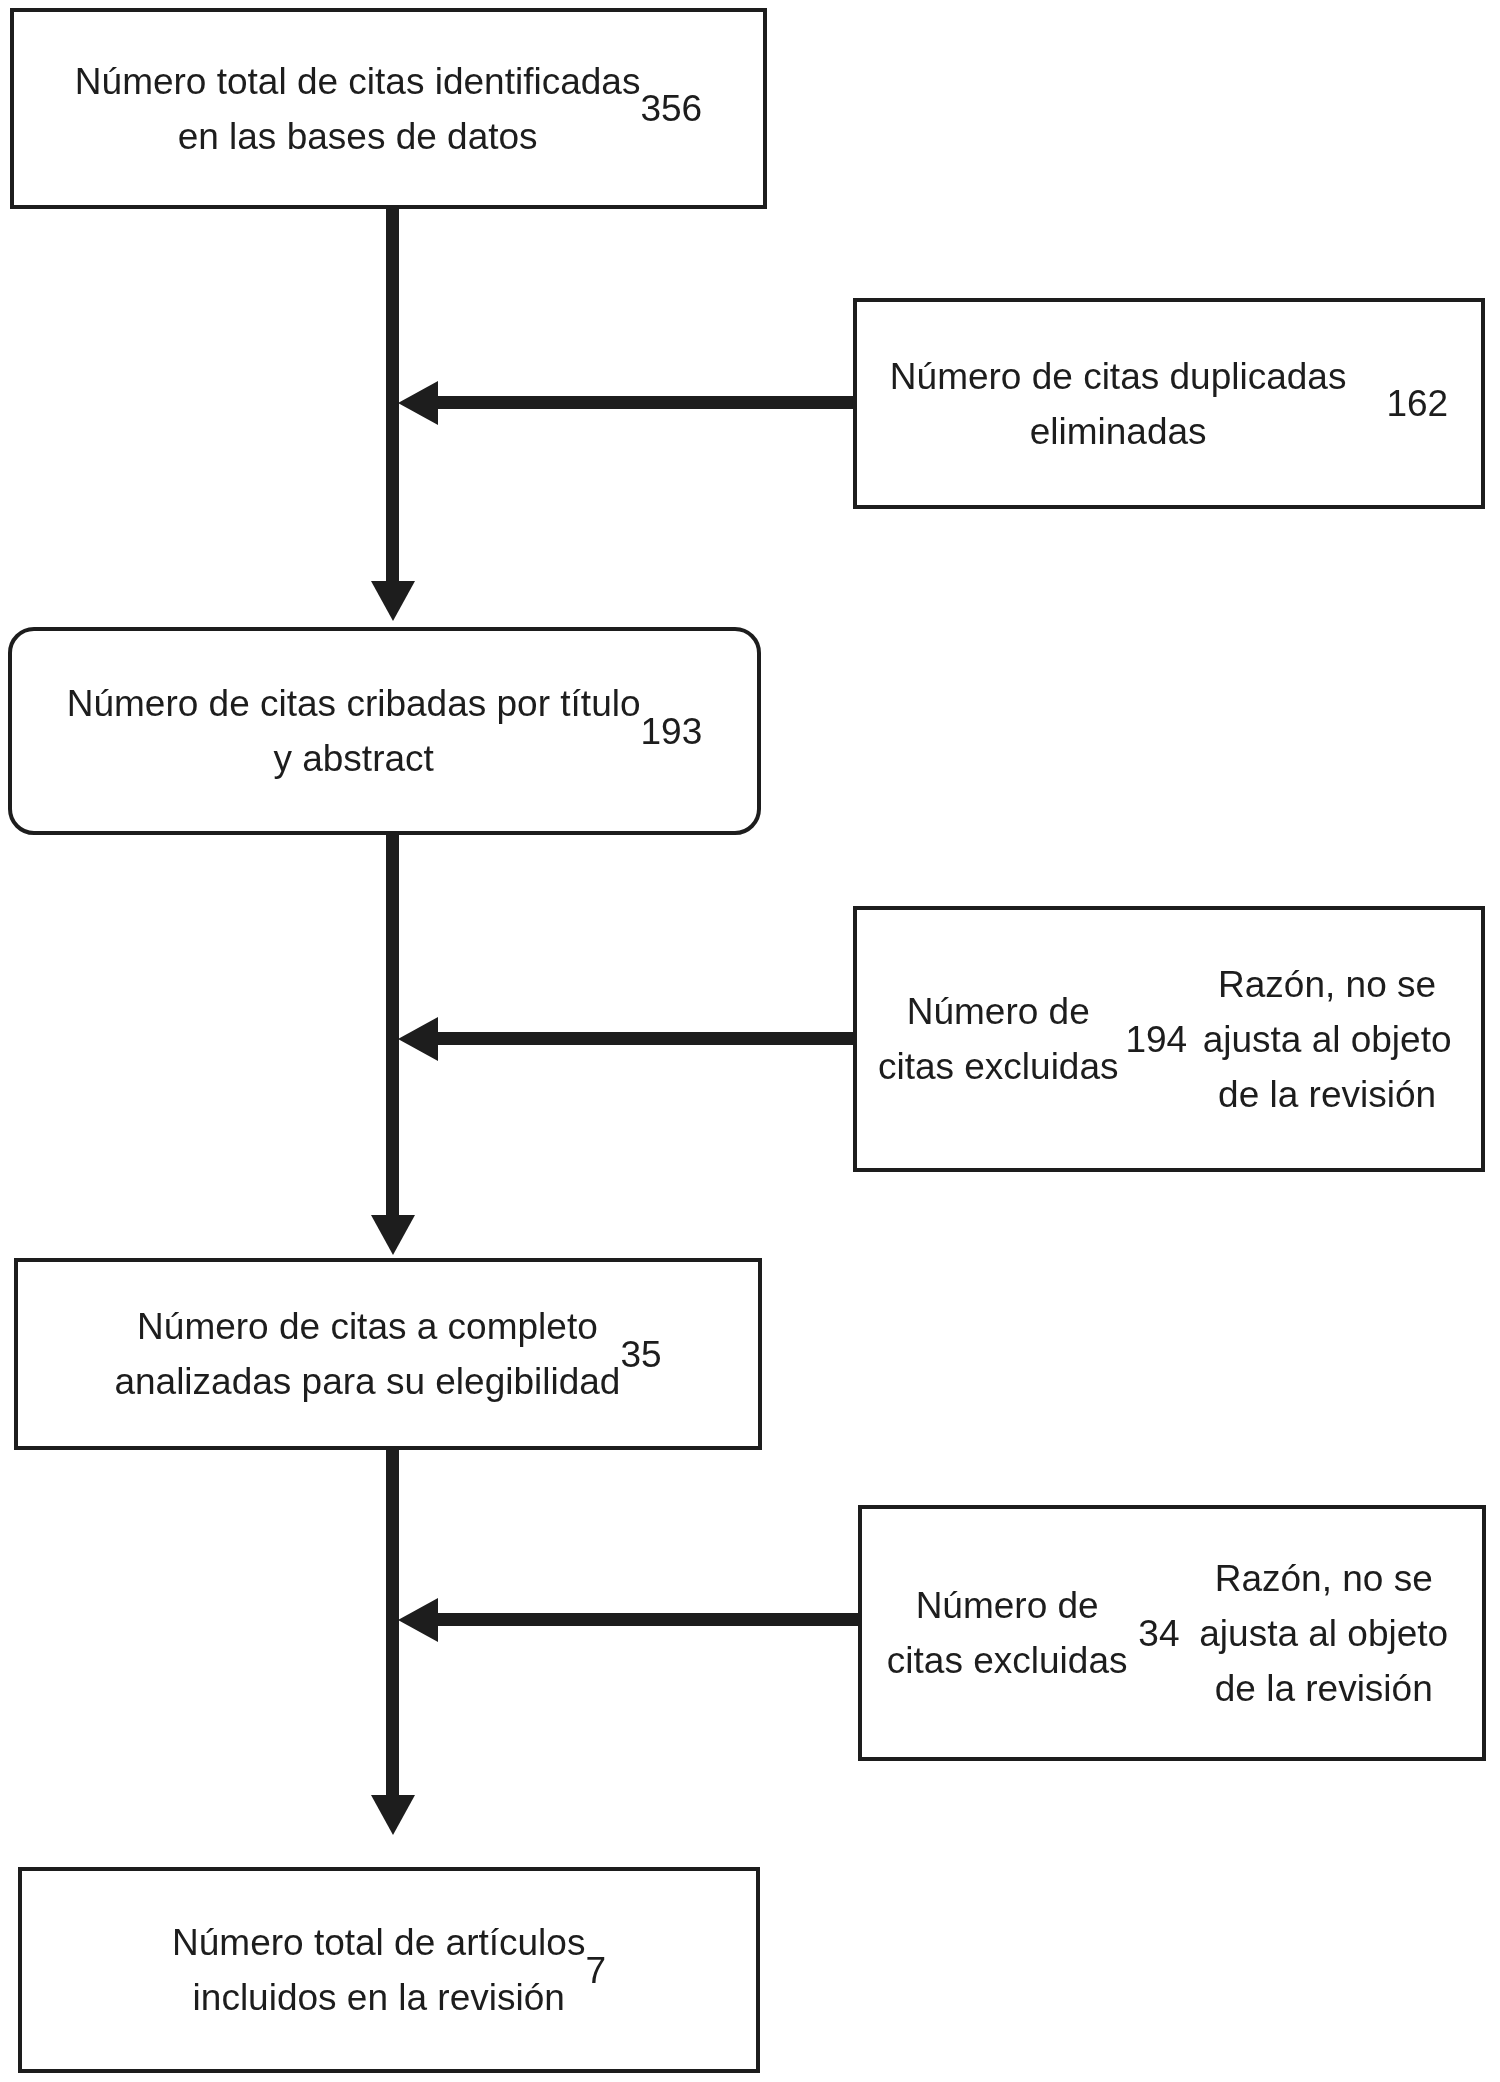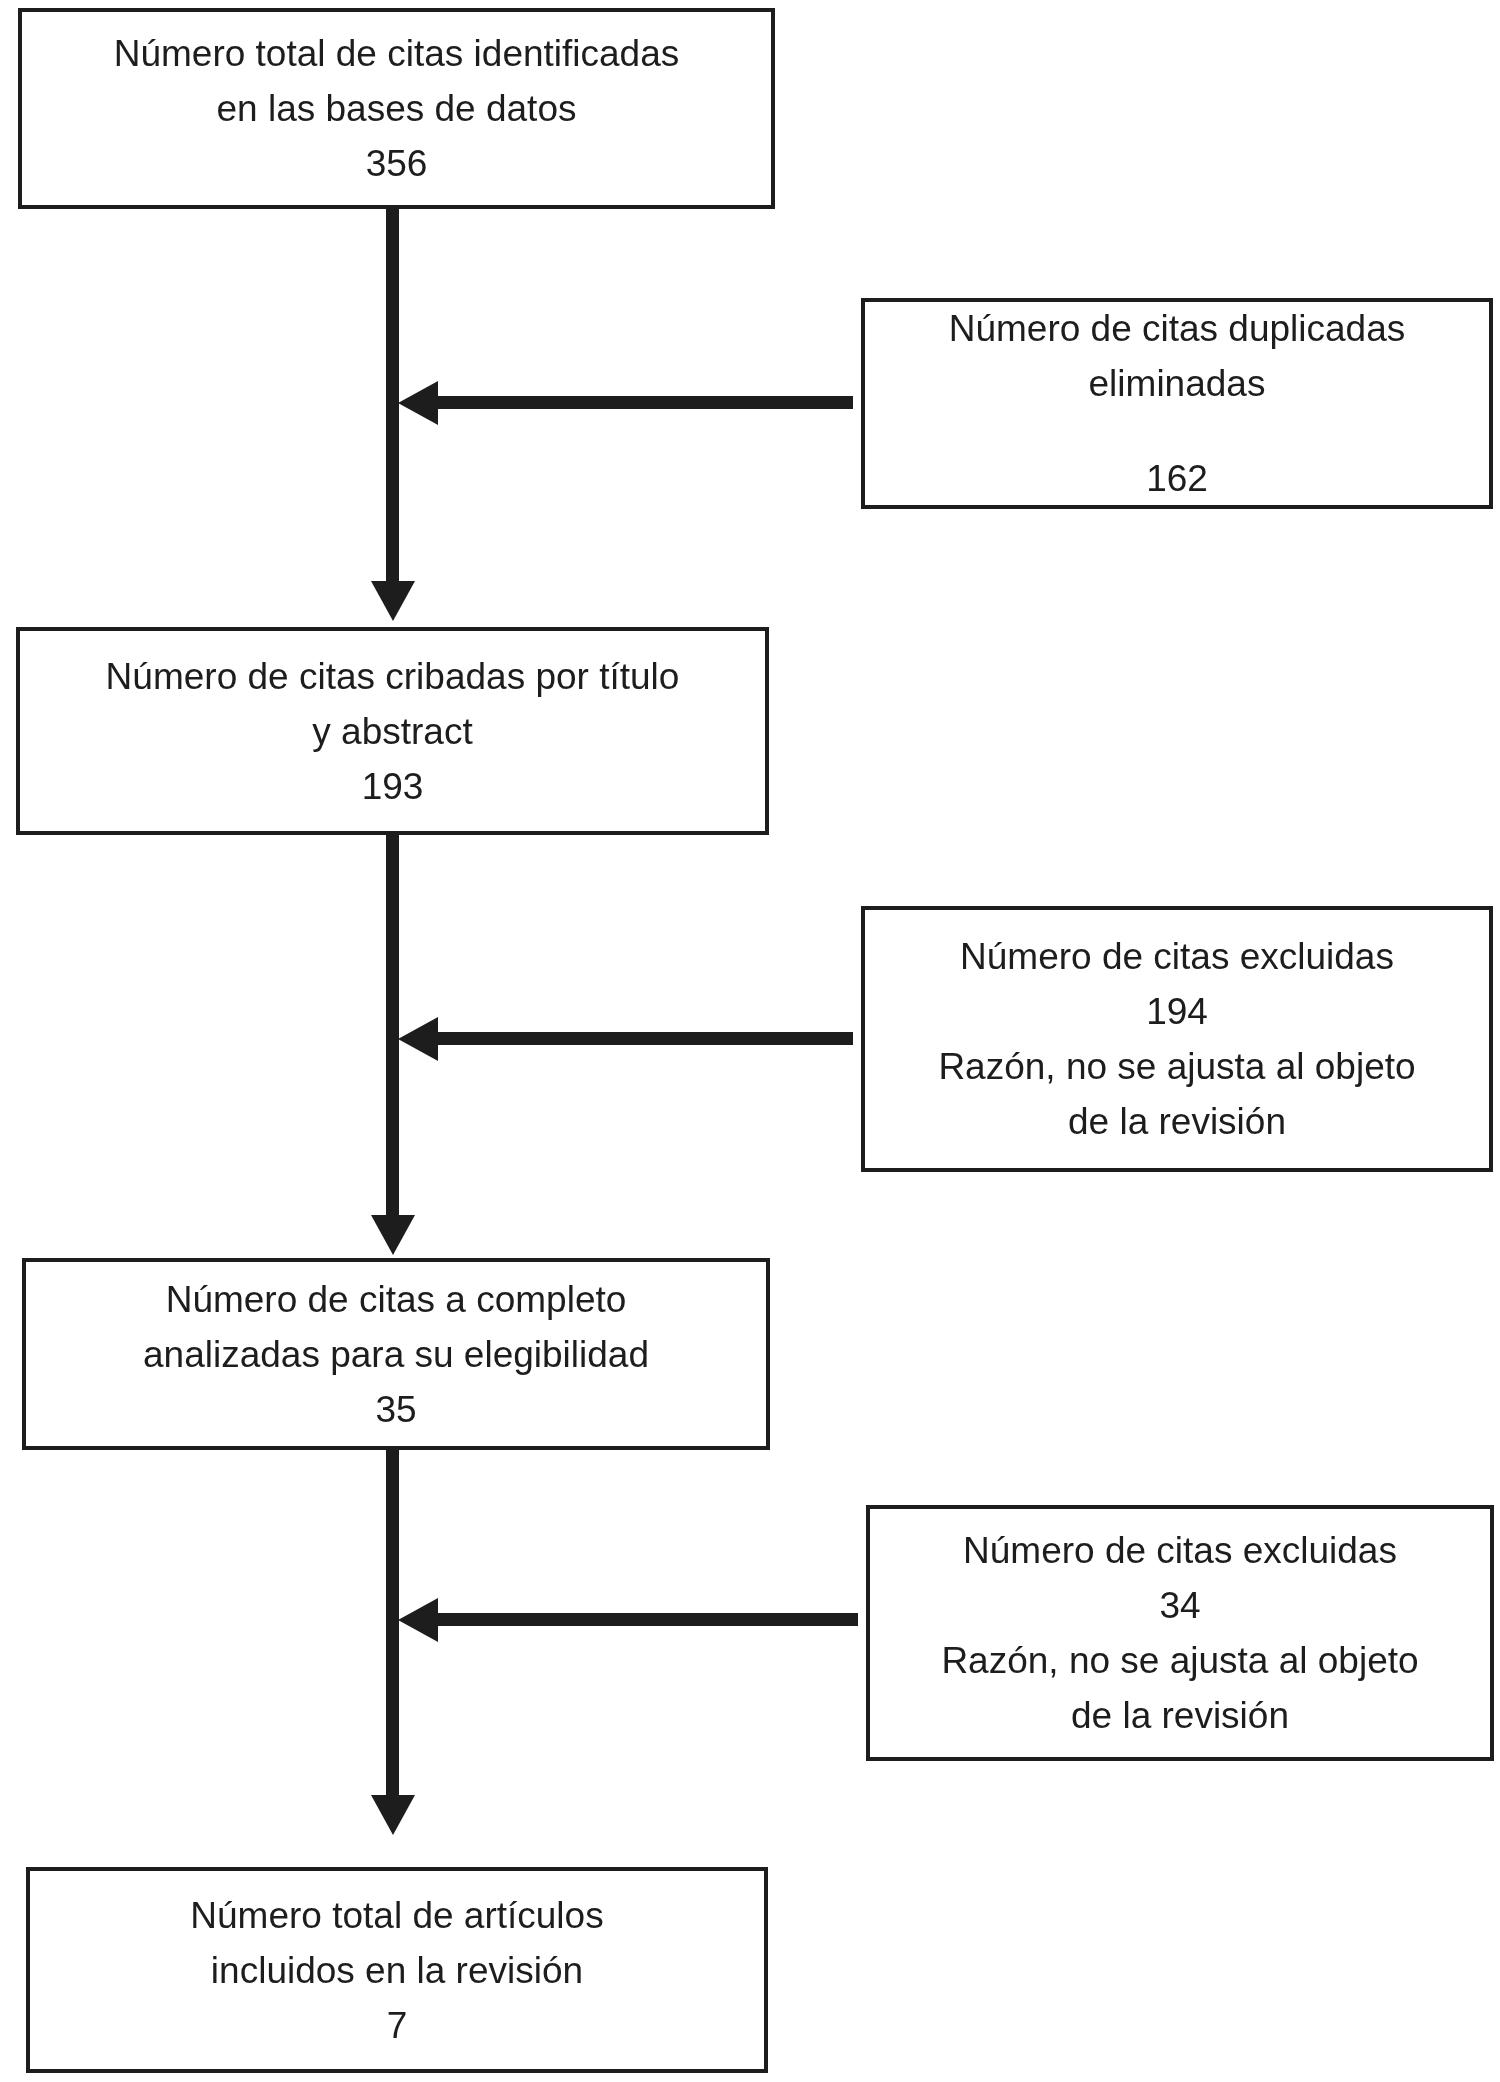--- a/index.html
+++ b/index.html
@@ -18,37 +18,36 @@
     background: var(--background);
     font-family: "Liberation Sans", "DejaVu Sans", sans-serif;
     color: var(--ink);
   }
   .box {
     position: absolute;
     box-sizing: border-box;
     border: 4px solid var(--ink);
     background: var(--background);
     display: flex;
-    flex-direction: column;
+    flex-direction: row;
     justify-content: center;
     align-items: center;
     text-align: center;
     padding: 18px 14px;
-    margin-left: 8px;
   }
   .box-text {
     font-size: 37px;
     line-height: 55px;
     white-space: pre-line;
     color: var(--ink);
   }
   
   #box-identified        { left: 10px;  top: 8px;    width: 757px; height: 201px; }
   #box-duplicates        { left: 853px; top: 298px;  width: 632px; height: 211px; gap: 40px; }
-  #box-screened          { left: 8px;   top: 627px;  width: 753px; height: 208px; }
+  #box-screened          { left: 8px;   top: 627px;  width: 753px; height: 208px; border-radius: 26px; }
   #box-excluded-screen   { left: 853px; top: 906px;  width: 632px; height: 266px; }
   #box-fulltext          { left: 14px;  top: 1258px; width: 748px; height: 192px; }
   #box-excluded-fulltext { left: 858px; top: 1505px; width: 628px; height: 256px; }
   #box-included          { left: 18px;  top: 1867px; width: 742px; height: 206px; }
 
   
   .vline {
     position: absolute;
     width: 13px;
     background: var(--ink);

